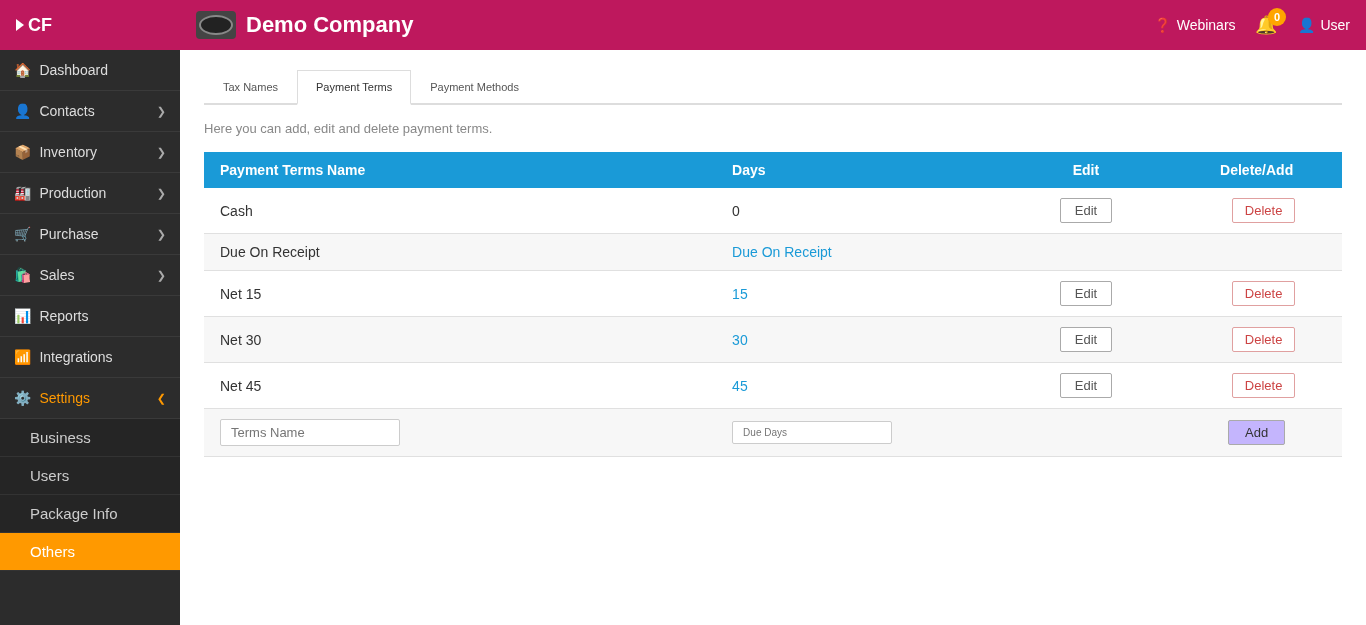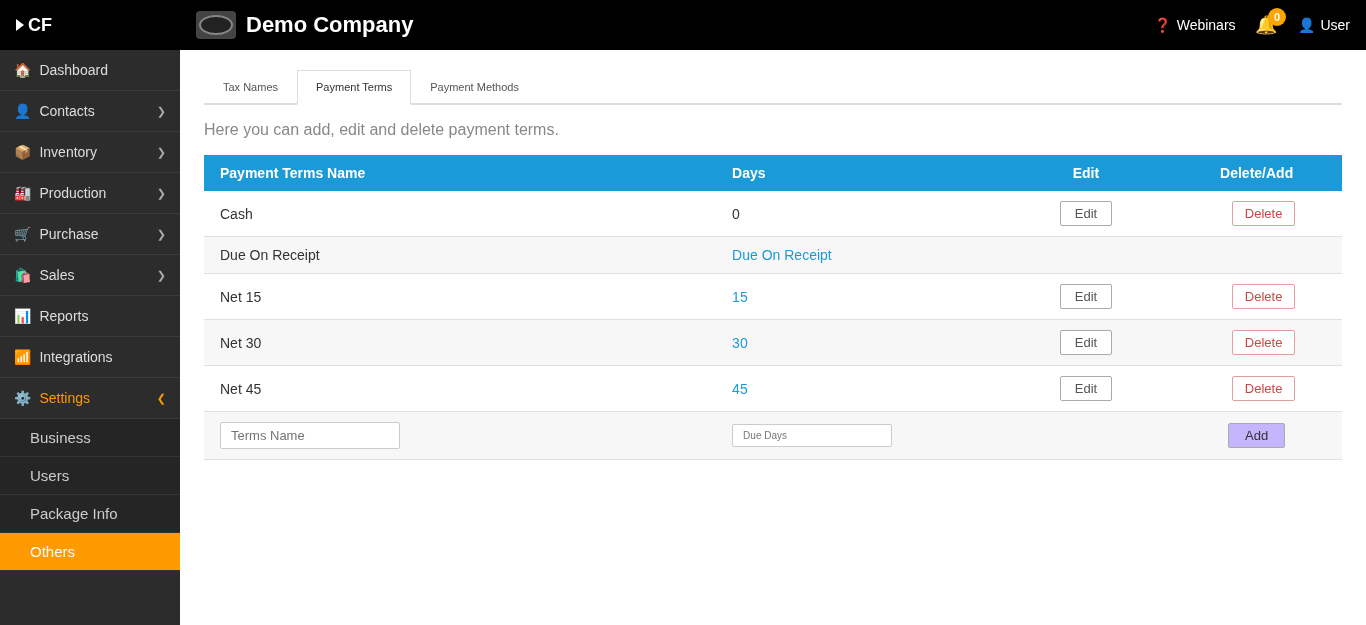--- a/index.html
+++ b/index.html
@@ -1,20 +1,20 @@
 <!DOCTYPE html>
 <html><head>
   <meta charset="utf-8">
   <style>
     * { box-sizing: border-box; margin: 0; padding: 0; }
     body { font-family: Arial, sans-serif; font-size: 14px; display: flex; flex-direction: column; height: 625px; overflow: hidden; }
 
     
     .top-header {
-      background-color: #000000;
+      background-color: #be185d;
       color: white;
       height: 50px;
       display: flex;
       align-items: center;
       padding: 0 16px;
       flex-shrink: 0;
     }
     .top-header .logo-area {
       display: flex;
       align-items: center;
@@ -184,21 +184,21 @@
       border: 1px solid #ddd;
       border-bottom: 2px solid white;
       color: #333;
       font-weight: normal;
       background: white;
     }
 
     
     .page-desc {
       color: #888;
-      font-size: 16px;
+      font-size: 13px;
       margin-bottom: 16px;
     }
 
     
     .data-table {
       width: 100%;
       border-collapse: collapse;
     }
     .data-table thead tr {
       background-color: #1a9ad7;

